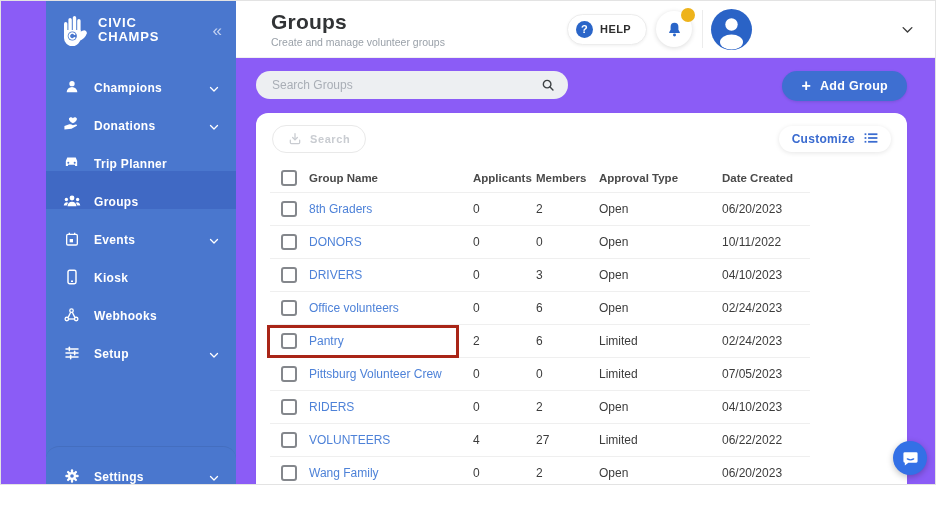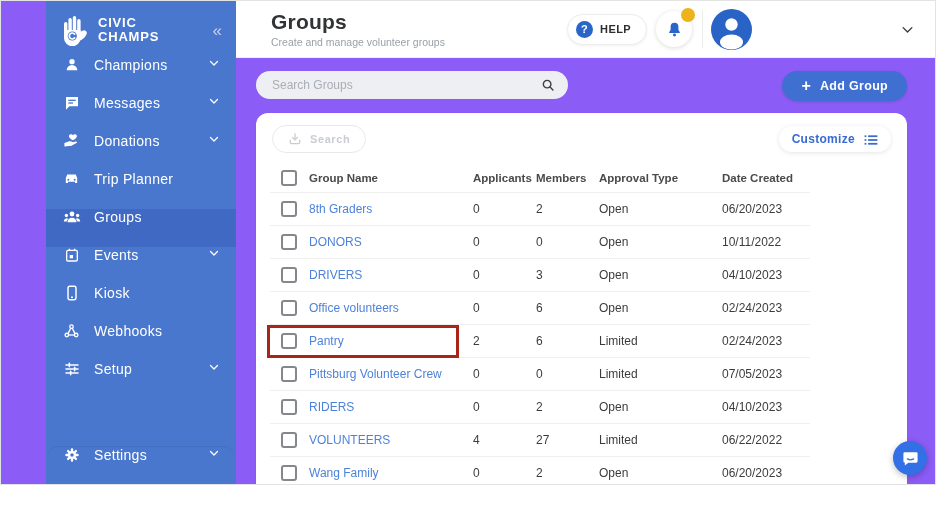--- a/index.html
+++ b/index.html
@@ -11,22 +11,22 @@
   
   .sidebar {
     width: 190px; flex-shrink: 0; background: #4a77ce; color: #fff;
     display: flex; flex-direction: column;
   }
   .logo-row { display: flex; align-items: center; padding: 12px 14px 10px 14px; height: 56px; }
   .brand { font-weight: bold; font-size: 13px; letter-spacing: 0.8px; line-height: 14px; margin-left: 8px; }
   .collapse { margin-left: auto; color: #c4d2f1; font-size: 17px; line-height: 1; cursor: pointer; }
   .nav { flex: 1; display: flex; flex-direction: column; }
   .nav-item {
-    display: flex; align-items: flex-start; height: 38px; padding: 0 16px;
-    font-size: 14px; font-weight: normal; letter-spacing: 0.3px; cursor: pointer; flex-shrink: 0;
+    display: flex; align-items: flex-end; height: 38px; padding: 0 16px;
+    font-size: 12px; font-weight: bold; letter-spacing: 0.3px; cursor: pointer; flex-shrink: 0;
   }
   .nav-item.active { background: #4069c4; }
   .nicon { width: 19px; display: flex; justify-content: center; margin-right: 13px; flex-shrink: 0; }
   .nchev { margin-left: auto; display: flex; }
   .nav-bottom { margin-top: auto; border-top: 1px solid rgba(0,0,0,0.07); border-radius: 13px; }
   
   .main { flex: 1; display: flex; flex-direction: column; min-width: 0; }
   .topbar {
     height: 57px; background: #fff; display: flex; align-items: center;
     padding: 0 20px 0 35px; flex-shrink: 0; border-bottom: 1px solid #f0f0f0;
@@ -83,21 +83,21 @@
     padding: 0 14px; display: flex; flex-direction: column; min-height: 0;
     box-shadow: 0 1px 3px rgba(0,0,0,0.04);
   }
   .card-toolbar { display: flex; align-items: center; padding: 12px 2px 10px 2px; flex-shrink: 0; }
   .export-btn {
     display: flex; align-items: center; gap: 8px; border: 1px solid #e9e9e9; border-radius: 15px;
     padding: 6px 15px; color: #c9ccd1; font-size: 11px; font-weight: bold; letter-spacing: 0.6px;
     background: #fff; cursor: default;
   }
   .customize-btn {
-    margin-left: auto; display: flex; align-items: flex-end; gap: 9px; cursor: pointer;
+    margin-left: auto; display: flex; align-items: flex-start; gap: 9px; cursor: pointer;
     color: #3a6bd0; font-size: 12px; font-weight: bold; letter-spacing: 0.3px;
     padding: 6px 13px; border-radius: 16px; background: #fff;
     box-shadow: 0 1px 5px rgba(0,0,0,0.10);
   }
   
   .table { width: 540px; flex-shrink: 0; }
   .thead, .trow {
     display: grid; grid-template-columns: 28px 164px 63px 63px 123px 96px;
     align-items: center; padding-left: 11px; border-bottom: 1px solid #efefef;
   }
@@ -169,35 +169,20 @@
         </span>
         <span>Champions</span>
         <span class="nchev">
           <svg width="12" height="12" viewBox="0 0 24 24" fill="none" stroke="#fff" stroke-width="2.6" stroke-linecap="round" stroke-linejoin="round">
               <polyline points="5,9 12,16 19,9"></polyline>
             </svg>
         </span>
       </div>
       <div class="nav-item">
         <span class="nicon">
-          <svg width="16" height="16" viewBox="0 0 24 24" fill="#fff">
-              <path d="M3 3h18v14H8l-5 5z"></path>
-              <rect x="6.5" y="7" width="11" height="2" fill="#4a77ce"></rect>
-              <rect x="6.5" y="11" width="7" height="2" fill="#4a77ce"></rect>
-            </svg>
-        </span>
-        <span>Messages</span>
-        <span class="nchev">
-          <svg width="12" height="12" viewBox="0 0 24 24" fill="none" stroke="#fff" stroke-width="2.6" stroke-linecap="round" stroke-linejoin="round">
-              <polyline points="5,9 12,16 19,9"></polyline>
-            </svg>
-        </span>
-      </div>
-      <div class="nav-item">
-        <span class="nicon">
           <svg width="17" height="17" viewBox="0 0 24 24" fill="#fff">
               <path d="M14 3c1.5-2 5-1.6 5.6.8.5 2-1.8 4.4-5.6 6.6-3.8-2.2-6.1-4.6-5.6-6.6C9 1.4 12.5 1 14 3z"></path>
               <path d="M2 14l6-2c2.5-.8 4 0 6 1l4-1c1.6-.4 2.5 1.4 1 2.2L12 18l-10 1z"></path>
             </svg>
         </span>
         <span>Donations</span>
         <span class="nchev">
           <svg width="12" height="12" viewBox="0 0 24 24" fill="none" stroke="#fff" stroke-width="2.6" stroke-linecap="round" stroke-linejoin="round">
               <polyline points="5,9 12,16 19,9"></polyline>
             </svg>

